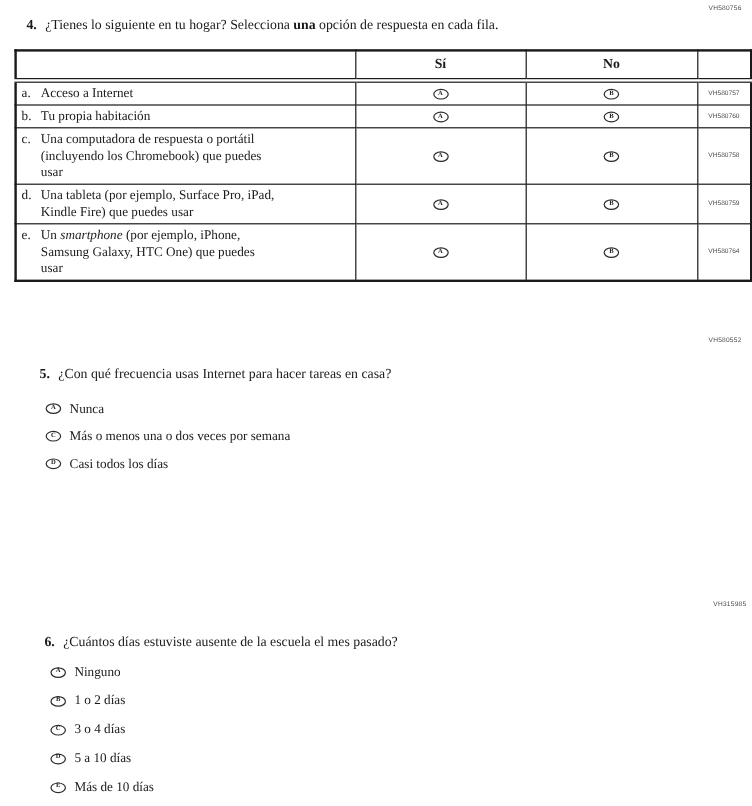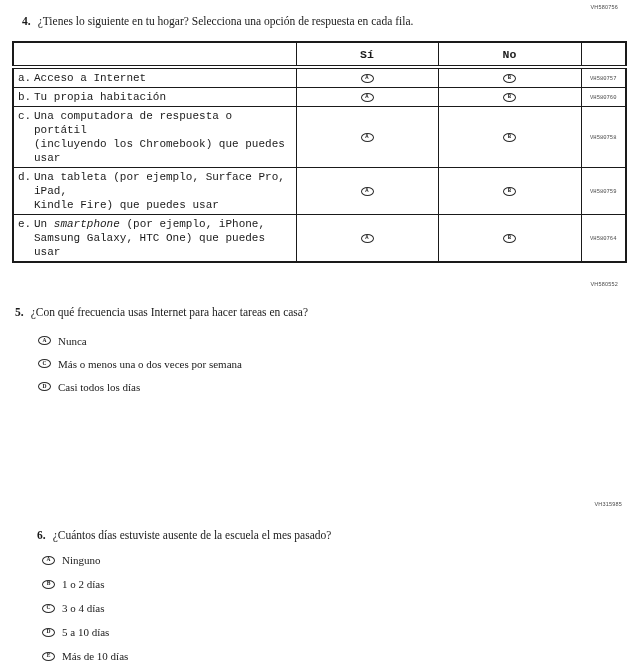--- a/index.html
+++ b/index.html
@@ -9,31 +9,31 @@
     background:#ffffff; color:#1a1a1a;
     font-family:"Liberation Serif", serif;
   }
   .code-line {
     text-align:right; padding-right:9px;
     font-family:"Liberation Sans", sans-serif;
     font-size:5.5px; line-height:7px; color:#4a4a4a; letter-spacing:0.2px;
   }
   .qline { font-size:11.5px; line-height:14px; }
   .qnum  { font-weight:bold; margin-right:7px; }
-  .qbold { font-weight:normal; }
+  .qbold { font-weight:bold; }
 
   
   .sec-q4 { position:absolute; top:4px; left:0; width:627px; }
   .sec-q4 .qline { margin-top:3px; padding-left:22px; }
   table.q4t {
     border-collapse:collapse; table-layout:fixed;
     margin:13px 0 0 12px; width:613px;
     font-size:11px;
   }
-  table.q4t, table.q4t th, table.q4t td { border:1px solid #1a1a1a;font-family:Liberation Mono, monospace; }
+  table.q4t, table.q4t th, table.q4t td { border:1px solid #1a1a1a; }
   table.q4t { border:2px solid #1a1a1a; }
   table.q4t thead th { border-bottom:4px double #1a1a1a; }
   .col-label { width:283px; }
   .col-yes   { width:142px; }
   .col-no    { width:143px; }
   .col-code  { width:45px;  }
   table.q4t th { height:25px; font-size:11.5px; font-weight:bold; text-align:center; vertical-align:middle; }
   td.c-label { position:relative; padding:2px 10px 2px 20px; line-height:14px; vertical-align:top; }
   .rletter { position:absolute; left:4px; top:2px; }
   .rline { display:block; }
@@ -46,21 +46,21 @@
   .oval {
     display:inline-flex; align-items:center; justify-content:center;
     width:13px; height:9px; border:1px solid #2b2b2b; border-radius:50%;
     font-size:5.5px; font-weight:bold; line-height:1; color:#1a1a1a;
     background:#ffffff; cursor:pointer; vertical-align:middle;
   }
 
   
   .sec-q5 { position:absolute; top:281px; left:0; width:627px; }
   .sec-q6 { position:absolute; top:501px; left:4px; width:627px; }
-  .sec-q5 .qline { margin-top:17px; padding-left:15px; }
+  .sec-q5 .qline { margin-top:17px; padding-left:33px; }
   .sec-q6 .qline { margin-top:20px; padding-left:33px; }
   .opts { padding-left:38px; }
   .sec-q5 .opts { margin-top:10px; }
   .sec-q6 .opts { margin-top:6px; }
   .opt { display:flex; align-items:center; height:23px; }
   .sec-q6 .opt { height:24px; }
   .opt .oval { flex:0 0 auto; }
   .olabel { font-size:11px; margin-left:7px; white-space:nowrap; }
   .it { font-style:italic; }
 </style>

